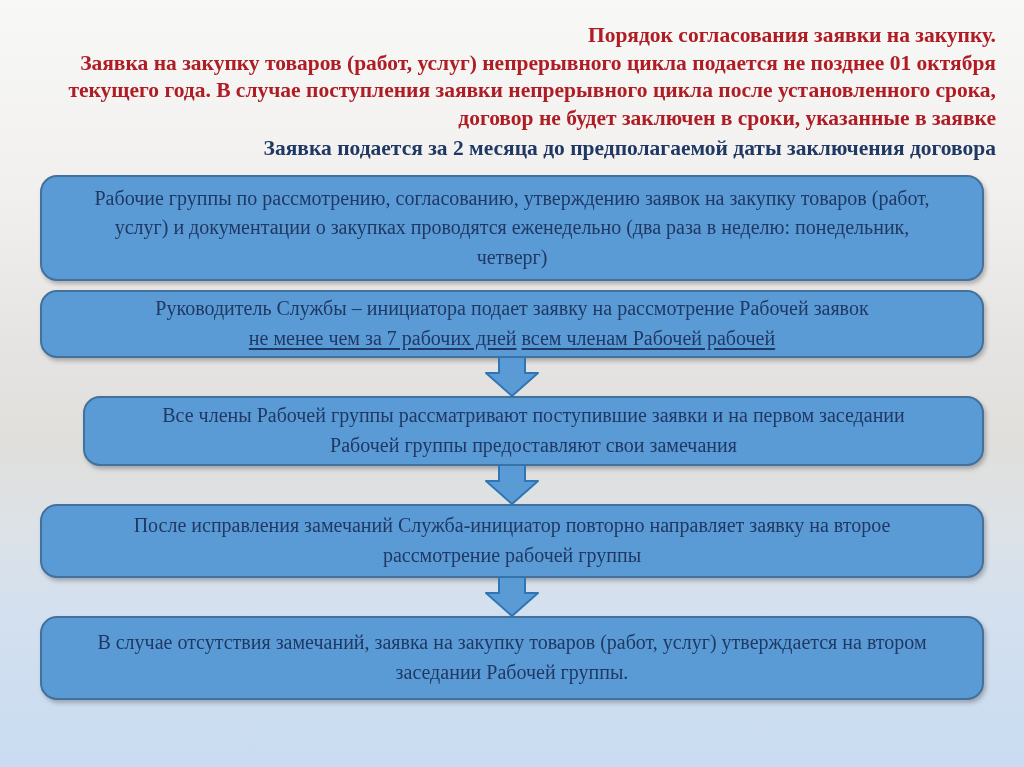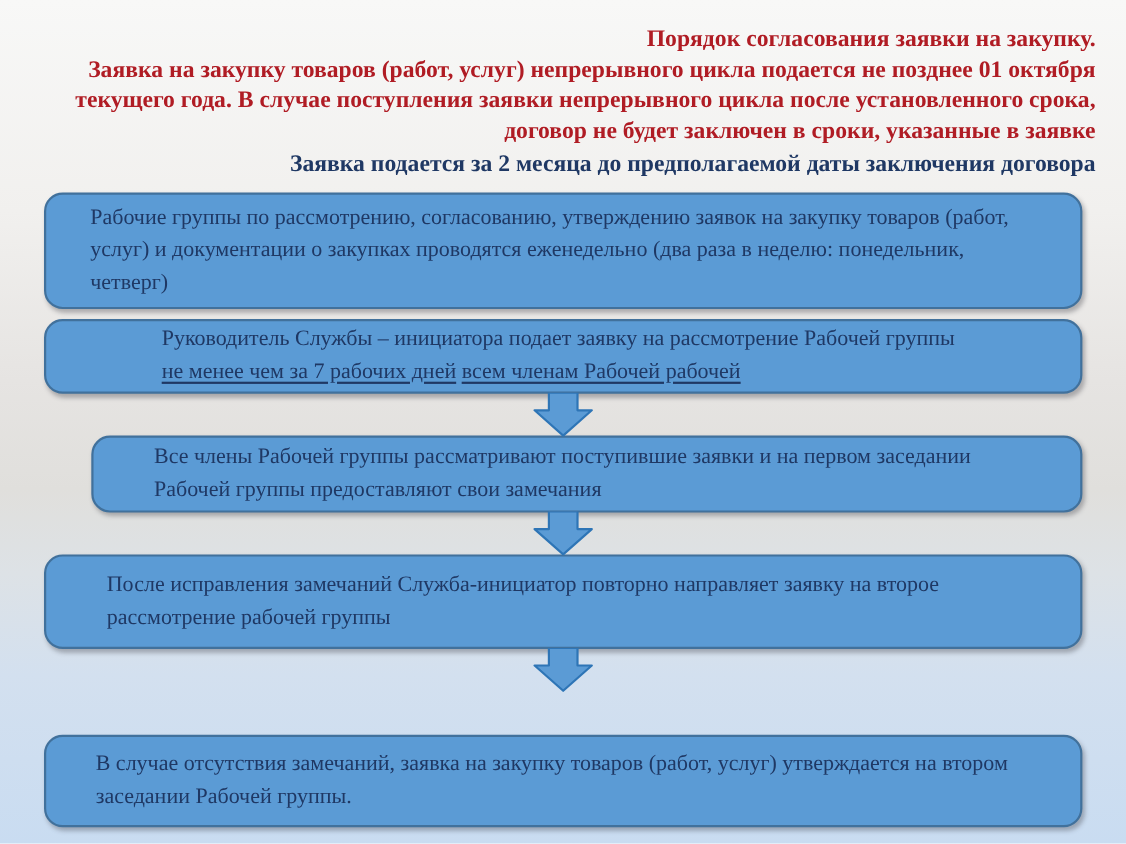--- a/index.html
+++ b/index.html
@@ -27,48 +27,49 @@
     font-size:21.5px;line-height:1.3;margin-top:3px;
   }
   .flow{margin:12px 40px 0;}
   .box{
     background:var(--box-fill);
     border:2px solid var(--box-border);
     border-radius:17px;
     color:var(--navy);
     font-size:20px;line-height:1.48;
     display:flex;align-items:center;justify-content:center;
+    text-align:center;
     box-shadow:2px 3px 4px rgba(60,60,70,0.35);
   }
   .box-1{height:106px;padding:0 40px;}
   .box-2{height:68px;padding:0 105px;margin-top:9px;}
   .box-3{height:70px;padding:0 55px;margin-left:43px;}
-  .box-4{height:86px;padding:0 55px;}
-  .box-5{height:84px;padding:0 45px;margin-top:40px;}
+  .box-4{height:74px;padding:0 55px;}
+  .box-5{height:84px;padding:0 45px;}
   .u{text-decoration:underline;text-underline-offset:3px;text-decoration-thickness:1.5px;}
   .arrow-wrap{
     display:flex;justify-content:center;align-items:flex-start;
     height:40px;margin:-1px 0;position:relative;z-index:1;
   }
 </style>
 </head>
 <body>
 
 <div class="slide">
   <div class="header">
     <div class="title">Порядок согласования заявки на закупку.</div>
     <div class="title">Заявка на закупку товаров (работ, услуг) непрерывного цикла подается не позднее 01 октября текущего года. В случае поступления заявки непрерывного цикла после установленного срока, договор не будет заключен в сроки, указанные в заявке</div>
     <div class="subtitle">Заявка подается за 2 месяца до предполагаемой даты заключения договора</div>
   </div>
   <div class="flow">
       <div class="box box-1">
         <div class="box-text"><span>Рабочие группы по рассмотрению, согласованию, утверждению заявок на закупку товаров (работ, услуг) и документации о закупках проводятся еженедельно (два раза в неделю: понедельник, четверг)</span></div>
       </div>
       <div class="box box-2">
-        <div class="box-text"><span>Руководитель Службы – инициатора подает заявку на рассмотрение Рабочей группы </span><span class="u">не менее чем за 7 рабочих дней</span><span> </span><span class="u">всем членам Рабочей рабочей</span></div>
+        <div class="box-text"><span>Руководитель Службы – инициатора подает заявку на рассмотрение Рабочей заявок </span><span class="u">не менее чем за 7 рабочих дней</span><span> </span><span class="u">всем членам Рабочей рабочей</span></div>
       </div>
       <div class="arrow-wrap">
         <svg width="56" height="40" viewBox="0 0 56 40">
           <path d="M15 0 H41 V16 H54 L28 39 L2 16 H15 Z" fill="#5B9BD5" stroke="#2E75B6" stroke-width="2" stroke-linejoin="round"></path>
         </svg>
       </div>
       <div class="box box-3">
         <div class="box-text"><span>Все члены Рабочей группы рассматривают поступившие заявки и на первом заседании Рабочей группы предоставляют свои замечания</span></div>
       </div>
       <div class="arrow-wrap">

